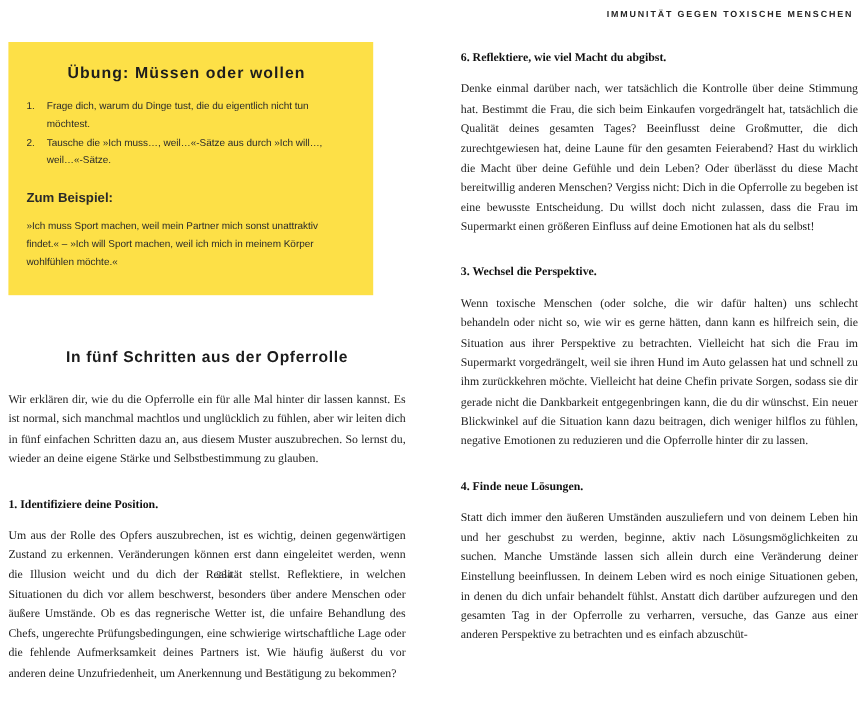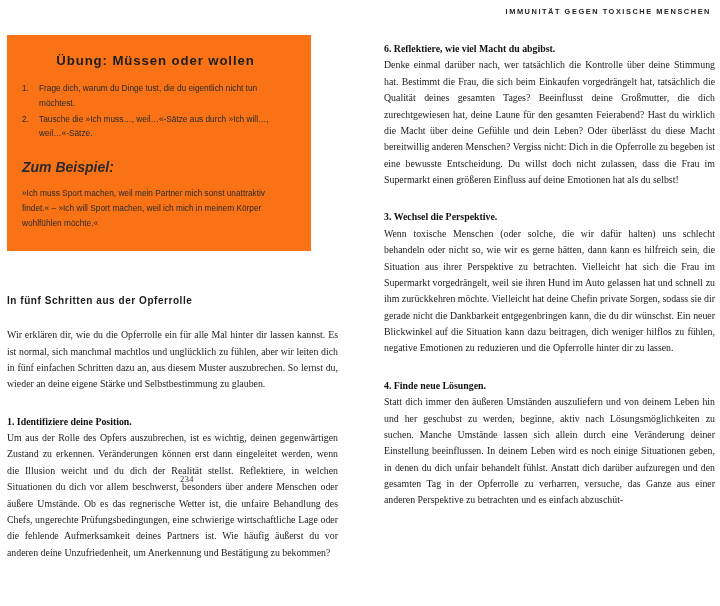--- a/index.html
+++ b/index.html
@@ -43,21 +43,21 @@
     padding-right: 4px;
     white-space: nowrap;
   }
   .running-head.is-empty { visibility: hidden; }
 
   
   .exercise-box {
     margin-top: 19px;
     margin-left: 0;
     margin-right: 0;
-    background: #f97316;
+    background: #fde047;
     padding: 18px 22px 20px 15px;
     box-sizing: border-box;
     width: 304px;
     font-family: "Liberation Sans", "DejaVu Sans", sans-serif;
     color: #2a2a2a;
   }
   .exercise-title {
     font-size: 13.2px;
     font-weight: 700;
     letter-spacing: 0.9px;
@@ -79,39 +79,38 @@
     margin-bottom: 1px;
   }
   .exercise-list li::before {
     counter-increment: exnum;
     content: counter(exnum) ".";
     position: absolute;
     left: 0;
     top: 0;
   }
   .exercise-sub {
-    font-size: 14px;
+    font-size: 11px;
     font-weight: 700;
     margin: 0 0 6px 0;
     line-height: 1.7;
-    font-style: italic;
   }
   .exercise-example {
     font-size: 8.3px;
     line-height: 1.82;
     margin: 0;
   }
 
   
   .section-heading {
     font-family: "Liberation Sans", "DejaVu Sans", sans-serif;
-    font-size: 10px;
+    font-size: 13px;
     font-weight: 700;
     letter-spacing: 0.55px;
-    text-align: left;
+    text-align: center;
     color: #1b1b1b;
     margin: 44px 0 0 0;
   }
 
   
   .body-block {
     font-size: 9.85px;
     line-height: 1.665;
     text-align: justify;
     hyphens: manual;
@@ -124,21 +123,21 @@
     margin-top: 21px;
   }
   .step-title {
     font-size: 9.85px;
     font-weight: 700;
     line-height: 1.665;
     margin: 0;
     text-align: left;
     color: #111111;
   }
-  .step .body-block { margin-top: 0; }
+  .step .body-block { margin-top: 10px; }
 
   .page-right .first-block { margin-top: 25px; }
 
   
   .folio {
     position: absolute;
     bottom: 16px;
     left: 16px;
     width: 100%;
     text-align: center;

